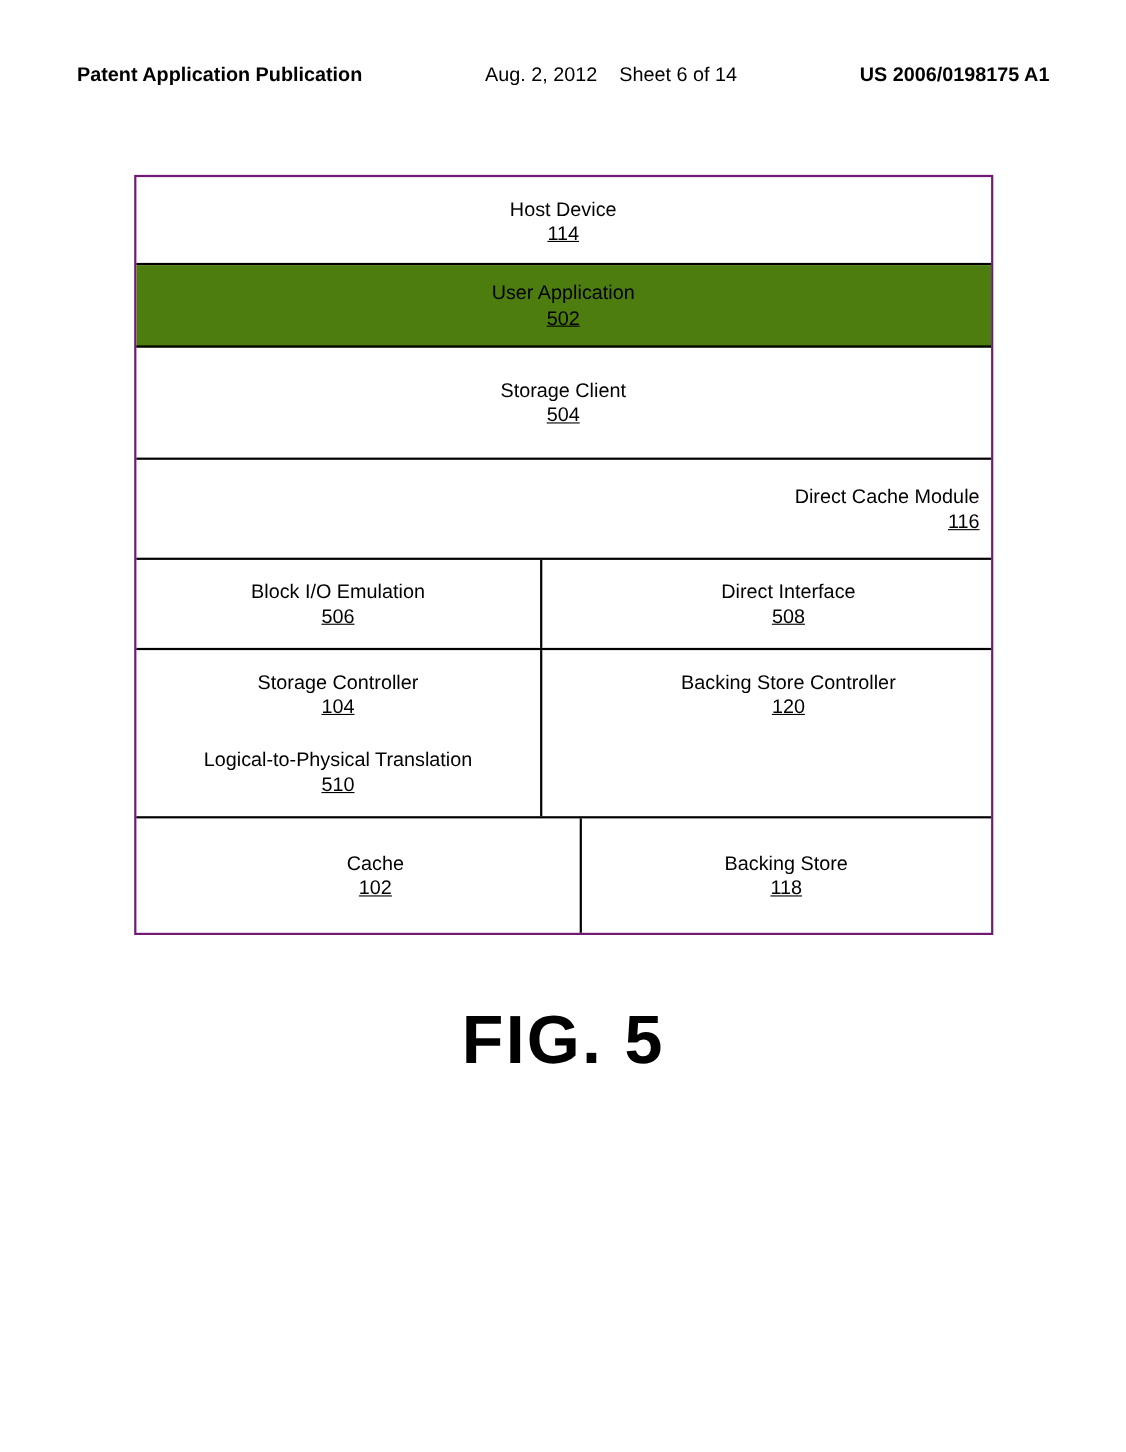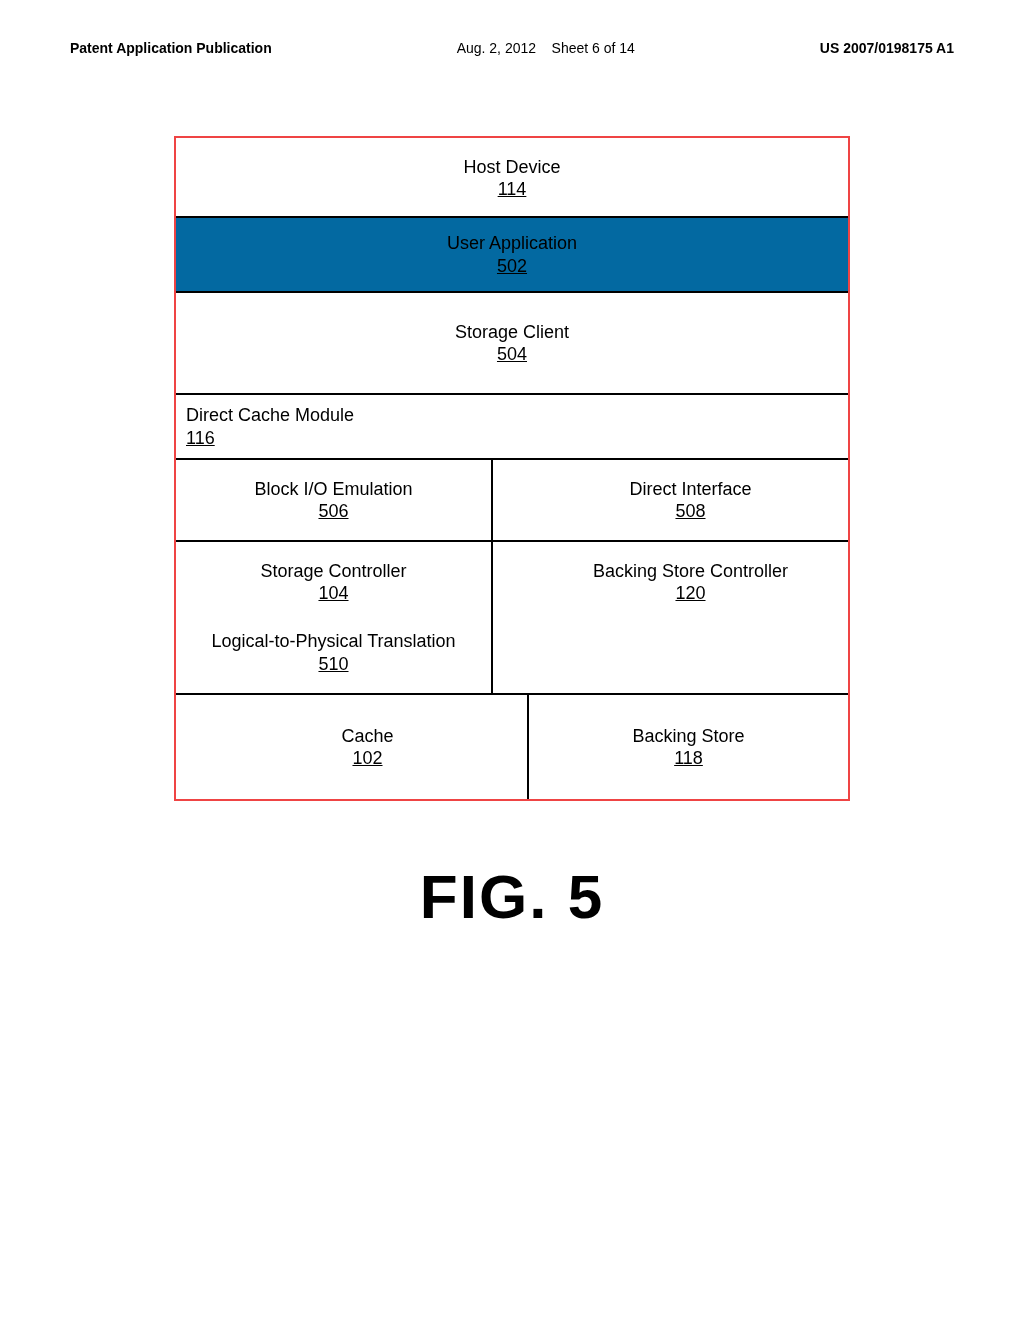--- a/index.html
+++ b/index.html
@@ -12,22 +12,22 @@
       color: #000000;
       position: relative;
       overflow: hidden;
     }
 
     
     .header {
       display: flex;
       justify-content: space-between;
       align-items: flex-start;
-      padding: 40px 70px 0 70px;
-      font-size: 14px;
+      padding: 58px 70px 0 70px;
+      font-size: 18px;
     }
 
     .header-left {
       font-weight: bold;
     }
 
     .header-center {
       text-align: center;
     }
 
@@ -37,51 +37,51 @@
 
     
     .diagram-area {
       display: flex;
       justify-content: center;
       align-items: flex-start;
       padding-top: 80px;
     }
 
     .outer-box {
-      border: 2px solid #ef4444;
-      width: 676px;
+      border: 2px solid #701a75;
+      width: 781px;
       background: #fff;
     }
 
     
     .host-device-row {
       text-align: center;
       padding: 18px 10px 16px 10px;
       border-bottom: 2px solid #000;
     }
 
     
     .user-app-row {
       text-align: center;
       padding: 14px 10px;
       border-bottom: 2px solid #000;
-      background: #0369a1;
+      background: #4d7c0f;
     }
 
     
     .storage-client-row {
       text-align: center;
       padding: 28px 10px;
       border-bottom: 2px solid #000;
     }
 
     
     .direct-cache-row {
-      text-align: left;
-      padding: 9px 10px;
+      text-align: right;
+      padding: 22px 10px;
       border-bottom: 2px solid #000;
     }
 
     
     .two-col-row {
       display: flex;
       border-bottom: 2px solid #000;
       gap: 40px;
     }
 
@@ -147,21 +147,21 @@
 </head>
 <body>
 
 <div class="header">
   <div class="header-left">Patent Application Publication</div>
   <div class="header-center">
     <span>Aug. 2, 2012</span>
     &nbsp;&nbsp;
     <span>Sheet 6 of 14</span>
   </div>
-  <div class="header-right">US 2007/0198175 A1</div>
+  <div class="header-right">US 2006/0198175 A1</div>
 </div>
 
 <div class="diagram-area">
   <div class="outer-box">
 
     <div class="host-device-row">
       <span class="box-title">Host Device</span><br>
       <span class="box-number">114</span>
     </div>
 

